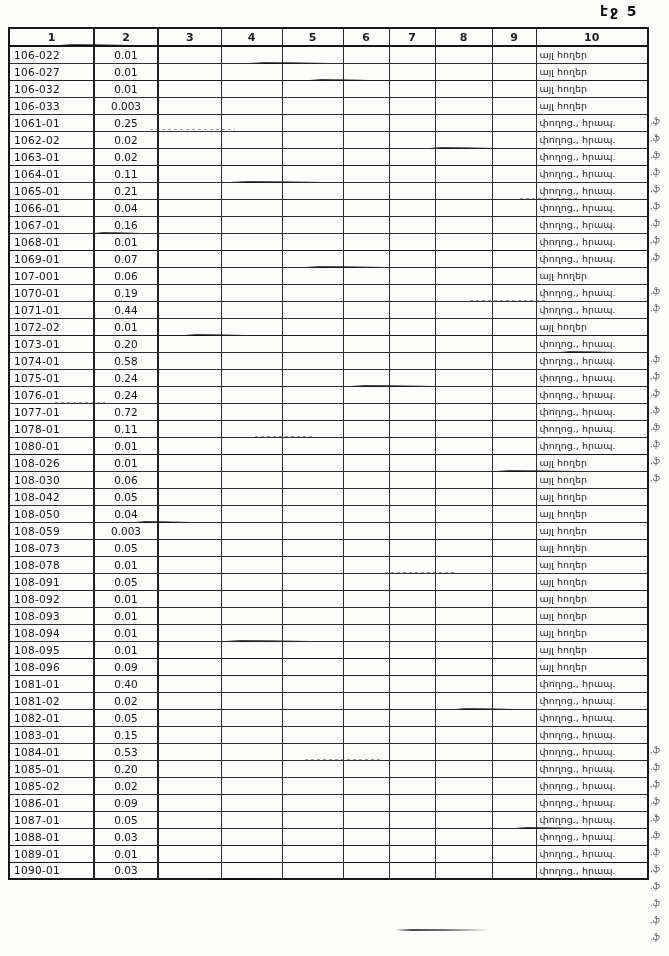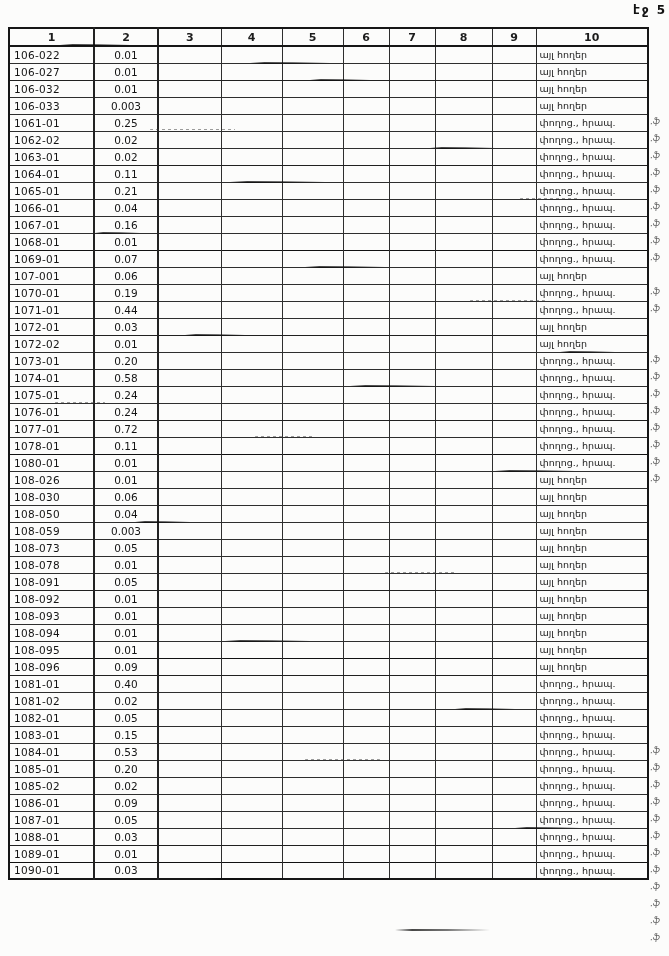--- a/index.html
+++ b/index.html
@@ -7,25 +7,24 @@
     width: 669px; height: 956px;
     overflow: hidden;
     background: #fcfcfb;
     font-family: "DejaVu Sans", sans-serif;
     color: #141414;
     position: relative;
   }
   .page-label {
     position: absolute;
     top: 3px; left: 600px;
-    font-size: 12px;
+    font-size: 14px;
     font-weight: bold;
     letter-spacing: 2px;
     color: #111;
-    margin-left: 33px;
   }
   .scan-table {
     position: absolute;
     left: 8px; top: 27px;
     width: 639px;
     border-collapse: collapse;
     table-layout: fixed;
     border: 2px solid #161616;
   }
   .scan-table th, .scan-table td {
@@ -314,32 +313,20 @@
     <td class="c-empty"></td>
     <td class="c-empty"></td>
     <td class="c-empty"></td>
     <td class="c-empty"></td>
     <td class="c-empty"></td>
     <td class="c-empty"></td>
     <td class="c-empty"></td>
     <td class="c-land">փողոց., հրապ.</td>
   </tr>
       <tr>
-    <td class="c-code">1072-01</td>
-    <td class="c-area">0.03</td>
-    <td class="c-empty"></td>
-    <td class="c-empty"></td>
-    <td class="c-empty"></td>
-    <td class="c-empty"></td>
-    <td class="c-empty"></td>
-    <td class="c-empty"></td>
-    <td class="c-empty"></td>
-    <td class="c-land">այլ հողեր</td>
-  </tr>
-      <tr>
     <td class="c-code">1072-02</td>
     <td class="c-area">0.01</td>
     <td class="c-empty"></td>
     <td class="c-empty"></td>
     <td class="c-empty"></td>
     <td class="c-empty"></td>
     <td class="c-empty"></td>
     <td class="c-empty"></td>
     <td class="c-empty"></td>
     <td class="c-land">այլ հողեր</td>
@@ -436,20 +423,32 @@
     <td class="c-empty"></td>
     <td class="c-empty"></td>
     <td class="c-empty"></td>
     <td class="c-empty"></td>
     <td class="c-empty"></td>
     <td class="c-land">այլ հողեր</td>
   </tr>
       <tr>
     <td class="c-code">108-030</td>
     <td class="c-area">0.06</td>
+    <td class="c-empty"></td>
+    <td class="c-empty"></td>
+    <td class="c-empty"></td>
+    <td class="c-empty"></td>
+    <td class="c-empty"></td>
+    <td class="c-empty"></td>
+    <td class="c-empty"></td>
+    <td class="c-land">այլ հողեր</td>
+  </tr>
+      <tr>
+    <td class="c-code">108-042</td>
+    <td class="c-area">0.05</td>
     <td class="c-empty"></td>
     <td class="c-empty"></td>
     <td class="c-empty"></td>
     <td class="c-empty"></td>
     <td class="c-empty"></td>
     <td class="c-empty"></td>
     <td class="c-empty"></td>
     <td class="c-land">այլ հողեր</td>
   </tr>
       <tr>

